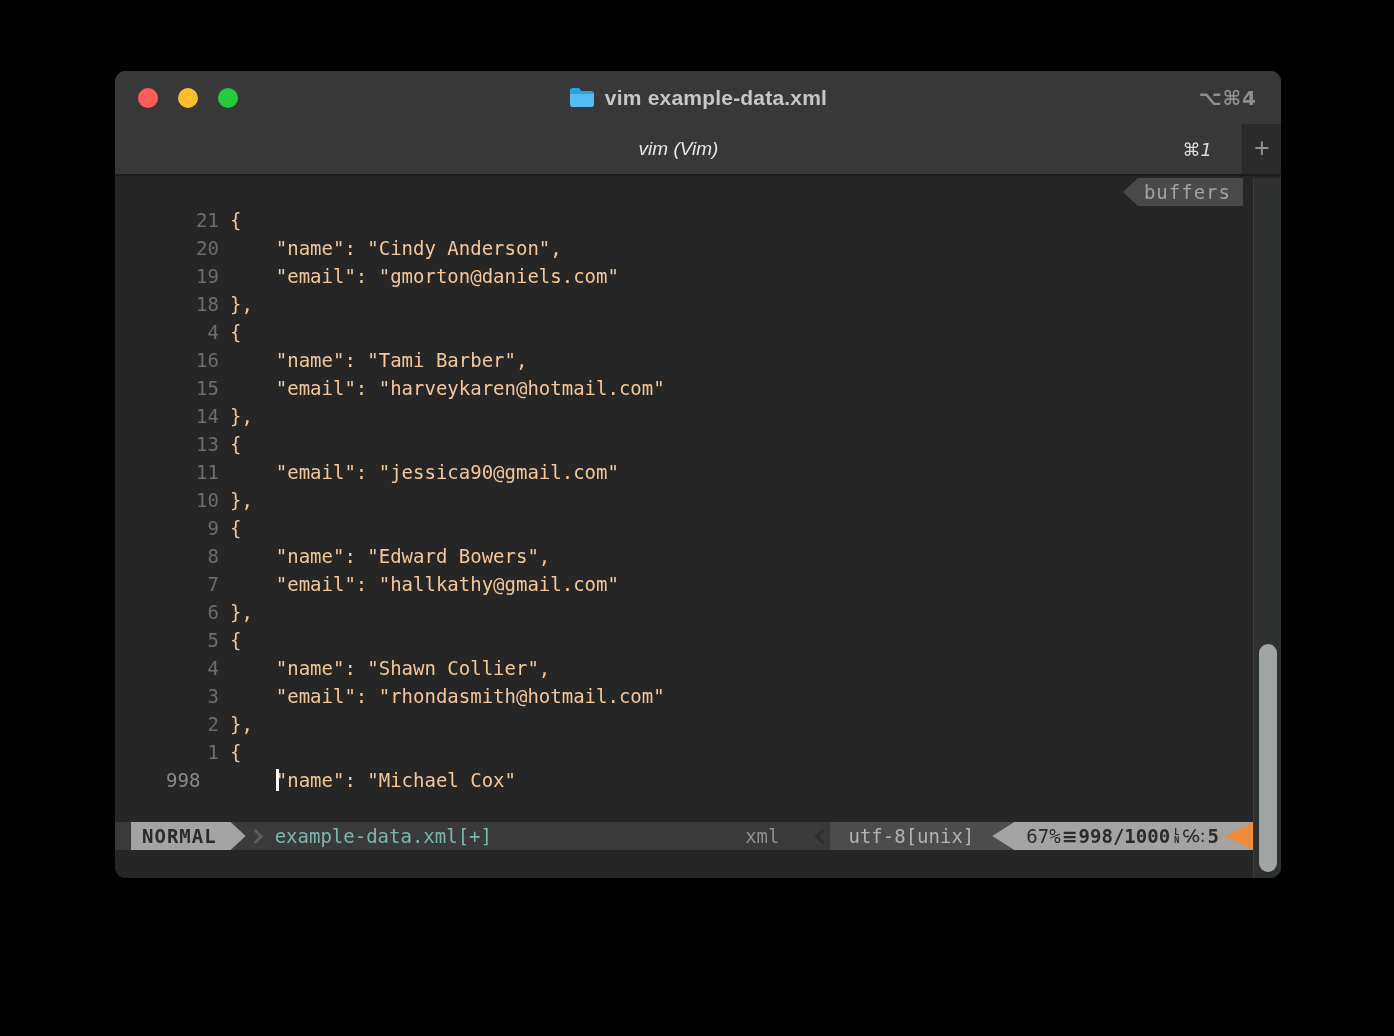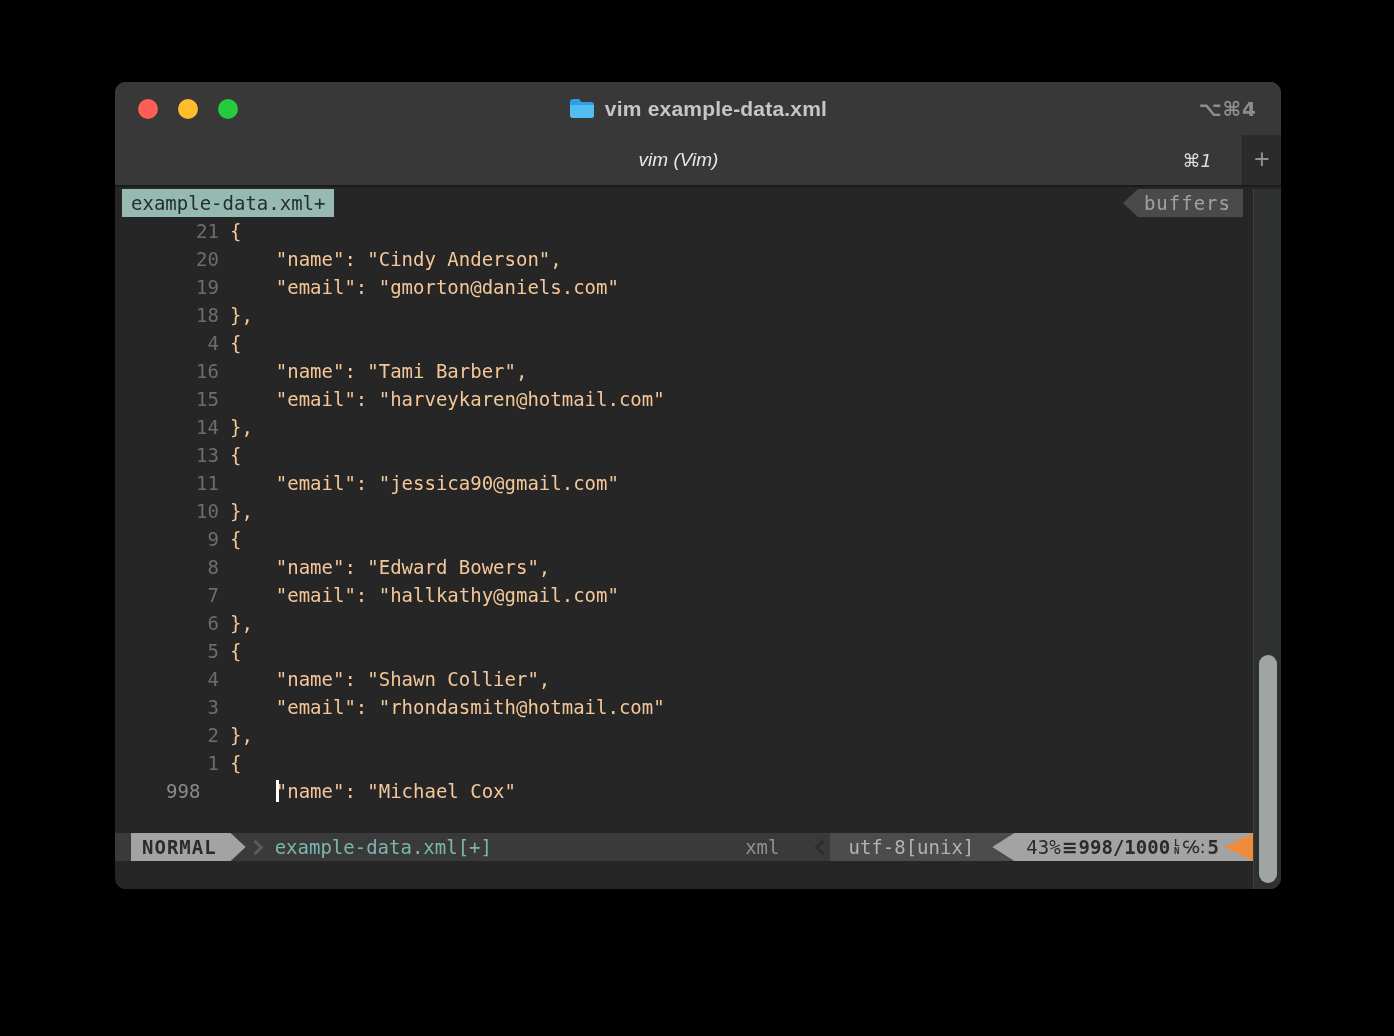--- a/index.html
+++ b/index.html
@@ -24,21 +24,21 @@
     --track:#2f3130;
     --thumb:#9fa5a2;
     --title-text:#c6c6c6;
     --shortcut-gray:#8e8e8e;
     --tab-text:#e8e8e8;
   }
   *{margin:0;padding:0;box-sizing:border-box;}
   html,body{width:1394px;height:1036px;background:var(--stage-bg);overflow:hidden;}
   .stage{position:relative;width:1394px;height:1036px;background:var(--stage-bg);
     font-family:"DejaVu Sans Mono","Liberation Mono",monospace;}
-  .window{position:absolute;left:115px;top:82px;width:1166px;height:807px;
+  .window{position:absolute;left:115px;top:71px;width:1166px;height:807px;
     background:var(--term-bg);border-radius:11px;overflow:hidden;
     box-shadow:inset 0 1px 0 rgba(255,255,255,.09), 0 18px 50px rgba(0,0,0,.7);}
   
   .titlebar{position:relative;height:53px;background:var(--chrome-bg);
     display:flex;align-items:center;font-family:"Liberation Sans",sans-serif;}
   .lights{display:flex;gap:20px;margin-left:23px;}
   .light{width:20px;height:20px;border-radius:50%;}
   .light.red{background:#ff5e56;}
   .light.yellow{background:#ffbd2e;}
   .light.green{background:#27c93f;}
@@ -148,21 +148,20 @@
       </div>
       <div class="newtab">
         <span>+</span>
       </div>
     </div>
 
     <div class="terminal">
       <div class="vim-body">
 
         <div class="tabline">
-          <span class="buffer-tab">example-data.xml+</span>
           <span class="tabline-fill"></span>
           <span class="buffers-wrap">
             <span class="buffers-arrow"></span>
             <span class="buffers-label">buffers</span>
           </span>
         </div>
 
         <div class="editor-lines">
             <div class="code-line"><span class="lnum">21</span><span class="ltext">{</span></div>
             <div class="code-line"><span class="lnum">20</span><span class="ltext">    "name": "Cindy Anderson",</span></div>
@@ -197,21 +196,21 @@
             <span class="filename">example-data.xml[+]</span>
             <span class="seg-c-fill"></span>
             <span class="filetype">xml</span>
           </div>
           <span class="chev-left"></span>
           <span class="seg-enc">utf-8[unix]</span>
           <span class="arrow-z">
               <i></i>
             </span>
           <span class="seg-z">
-            <span>43%</span>
+            <span>67%</span>
               <span class="trigram">≡</span>
               <span class="bold">998/1000</span>
               <span class="lnstack">
                 <span>L</span>
                 <span>N</span>
               </span>
               <span class="colnr">℅:</span>
               <span class="bold">5</span>
           </span>
           <span class="arrow-end">

